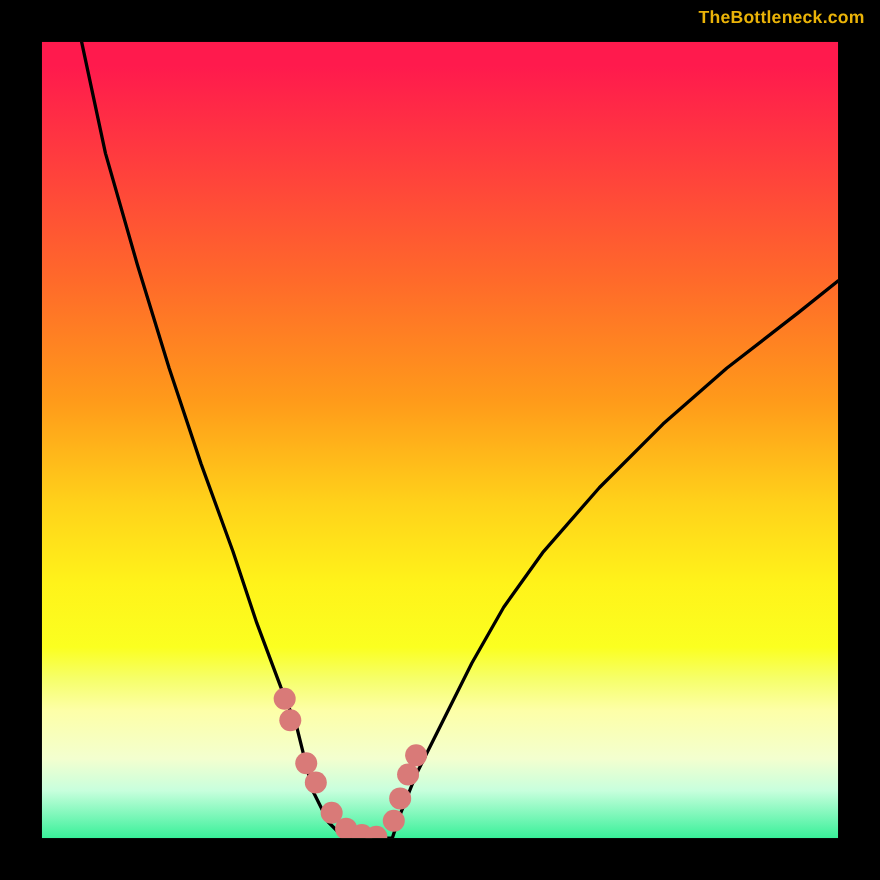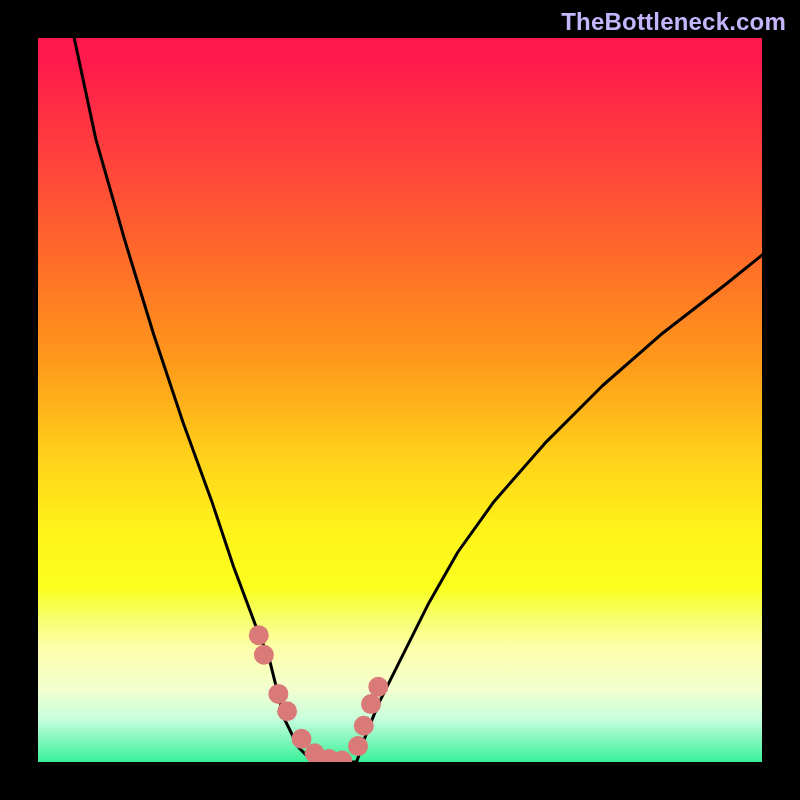--- a/index.html
+++ b/index.html
@@ -44,23 +44,23 @@
       #f3ffcf 90%,
       #c8ffdd 94%,
       #38f099 100%
     );
   }
   .watermark {
     position: absolute;
     top: 8px;
     right: 14px;
     font-family: Arial, Helvetica, sans-serif;
-    font-size: 24px;
+    font-size: 16px;
     font-weight: 600;
-    color: #c4b5fd;
+    color: #eab308;
     letter-spacing: 0.2px;
   }
   svg.curve {
     position: absolute;
     inset: 0;
   }
 </style>
 </head>
 <body>
 

